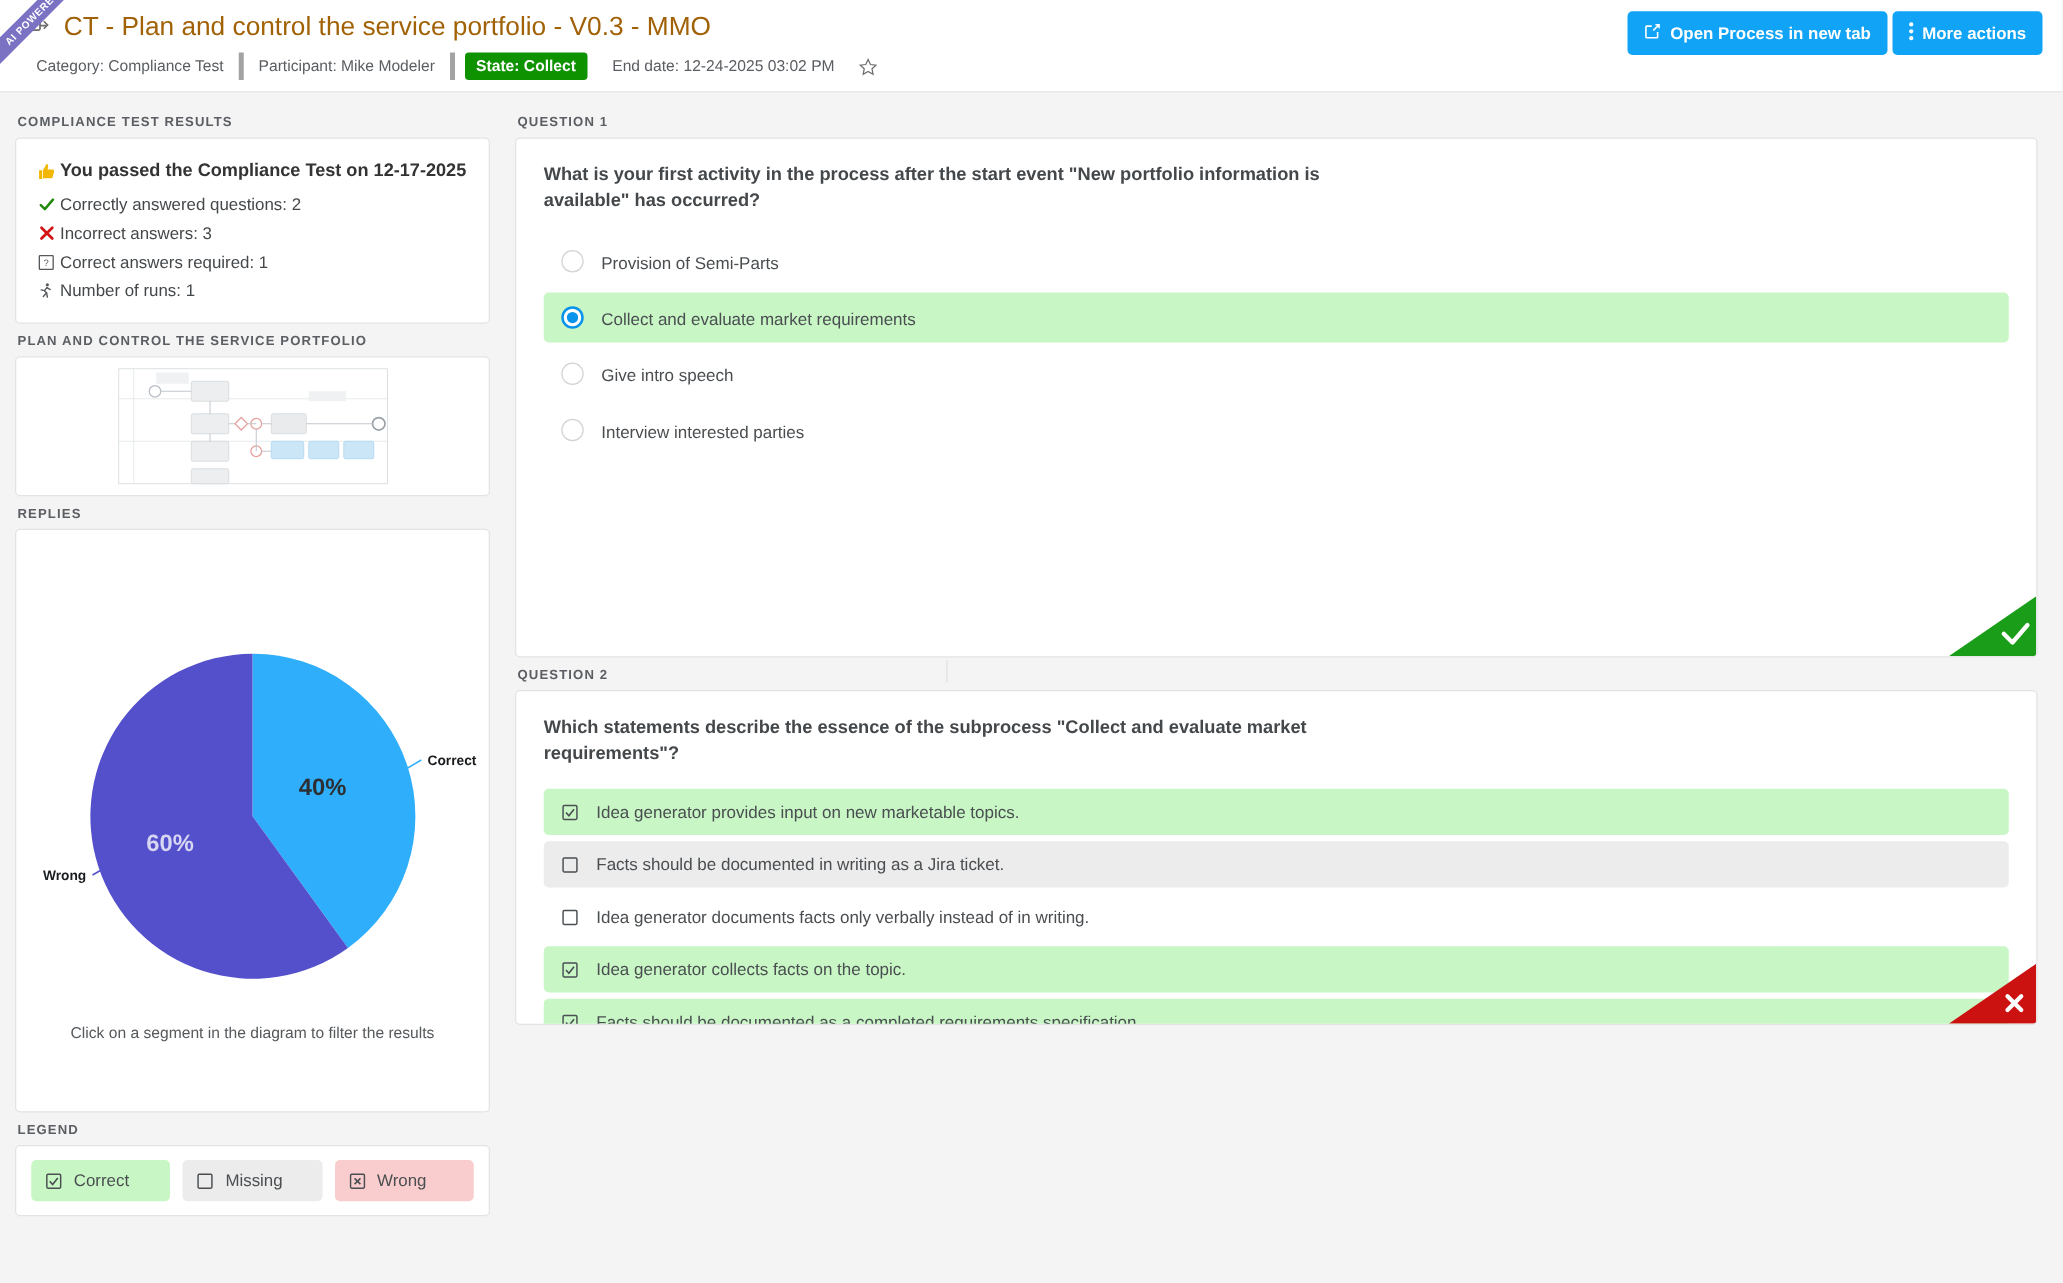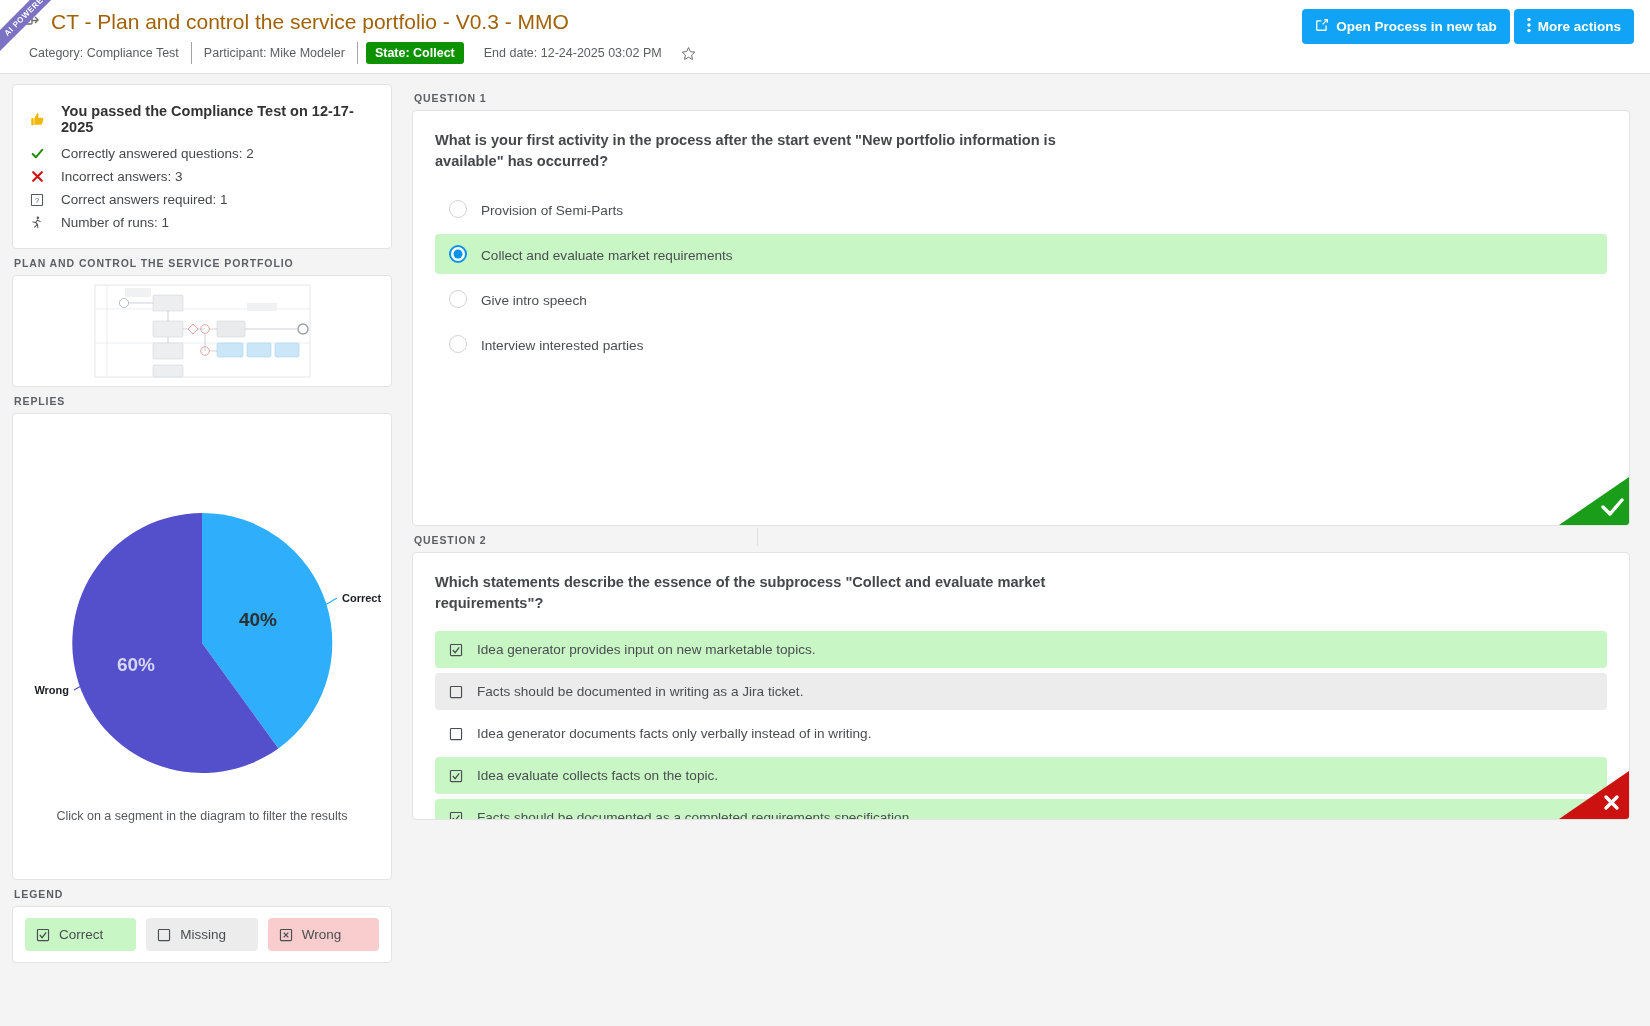--- a/index.html
+++ b/index.html
@@ -50,21 +50,21 @@
     display: flex;
     align-items: center;
     gap: 0px;
     padding-left: 17px;
     height: 30px;
   }
   .meta-chip {
     font-size: 12.5px;
     color: #5a5e62;
     padding: 4px 12px;
-    border-right: 1px solid #a3a3a3;
+    border-right: 4px solid #a3a3a3;
     white-space: nowrap;
   }
   .meta-chip.state {
     background: #0f9200;
     color: #fff;
     border-radius: 3px;
     border-right: none;
     font-weight: 600;
     margin: 0 8px;
     padding: 4px 9px;
@@ -107,21 +107,21 @@
   .card {
     background: #fff;
     border: 1px solid #e3e3e3;
     border-radius: 4px;
   }
   
   .results-card { padding: 14px 16px 14px 16px; }
   .result-line {
     display: flex;
     align-items: center;
-    gap: 16px;
+    gap: 3px;
     font-size: 13.5px;
     color: #44484b;
     padding: 4px 0;
   }
   .result-line.headline { font-weight: bold; font-size: 14.5px; color: #333; padding-bottom: 7px;}
   .ricon { width: 16px; display: flex; justify-content: center; flex: 0 0 16px; }
   
   .diagram-card { height: 112px; display: flex; align-items: center; justify-content: center; overflow: hidden; }
   
   .pie-card { height: 467px; position: relative; display: flex; flex-direction: column; align-items: center; }
@@ -261,20 +261,21 @@
       </span>
       <span>More actions</span>
     </button>
   </div>
 </div>
 
 <div class="body-wrap">
 
   <div class="left-col">
 
+    <div class="section-label">COMPLIANCE TEST RESULTS</div>
     <div class="card results-card">
 
       <div class="result-line headline">
         <span class="ricon">
           <svg width="15" height="15" viewBox="0 0 24 24" fill="#f2b705">
             <path d="M2 10h4v11H2z"></path>
             <path d="M7 10l4.5-8c1.6 0 2.5 1 2.2 2.6L13 9h6.3c1.3 0 2.2 1.2 1.9 2.4l-1.8 7.2c-.2 1-1.1 1.7-2.1 1.7H7z"></path>
           </svg>
         </span>
         <span>You passed the Compliance Test on 12-17-2025</span>
@@ -466,21 +467,21 @@
         <span>Idea generator documents facts only verbally instead of in writing.</span>
       </div>
 
       <div class="opt-row hl-correct">
         <span class="boxglyph">
           <svg width="14" height="14" viewBox="0 0 24 24" fill="none" stroke="#4a4e51" stroke-width="2">
             <rect x="2.5" y="2.5" width="19" height="19" rx="1.5"></rect>
             <polyline points="6.5,12 10.5,16.5 17.5,7.5" stroke-width="2.2"></polyline>
           </svg>
         </span>
-        <span>Idea evaluate collects facts on the topic.</span>
+        <span>Idea generator collects facts on the topic.</span>
       </div>
 
       <div class="opt-row hl-correct">
         <span class="boxglyph">
           <svg width="14" height="14" viewBox="0 0 24 24" fill="none" stroke="#4a4e51" stroke-width="2">
             <rect x="2.5" y="2.5" width="19" height="19" rx="1.5"></rect>
             <polyline points="6.5,12 10.5,16.5 17.5,7.5" stroke-width="2.2"></polyline>
           </svg>
         </span>
         <span>Facts should be documented as a completed requirements specification.</span>

